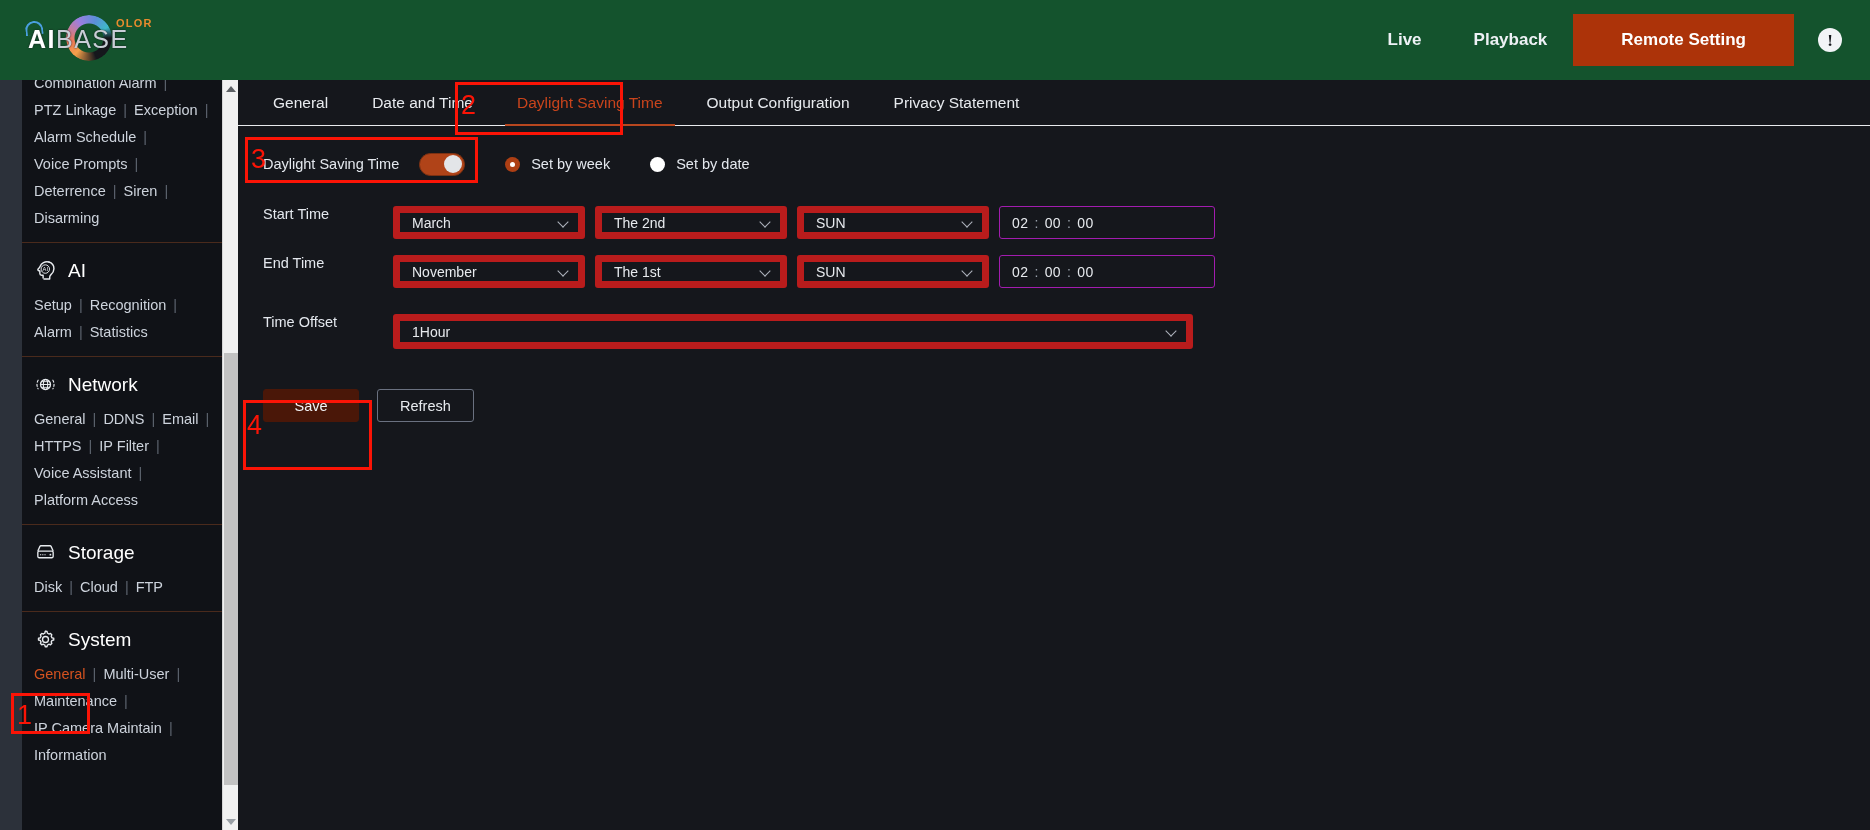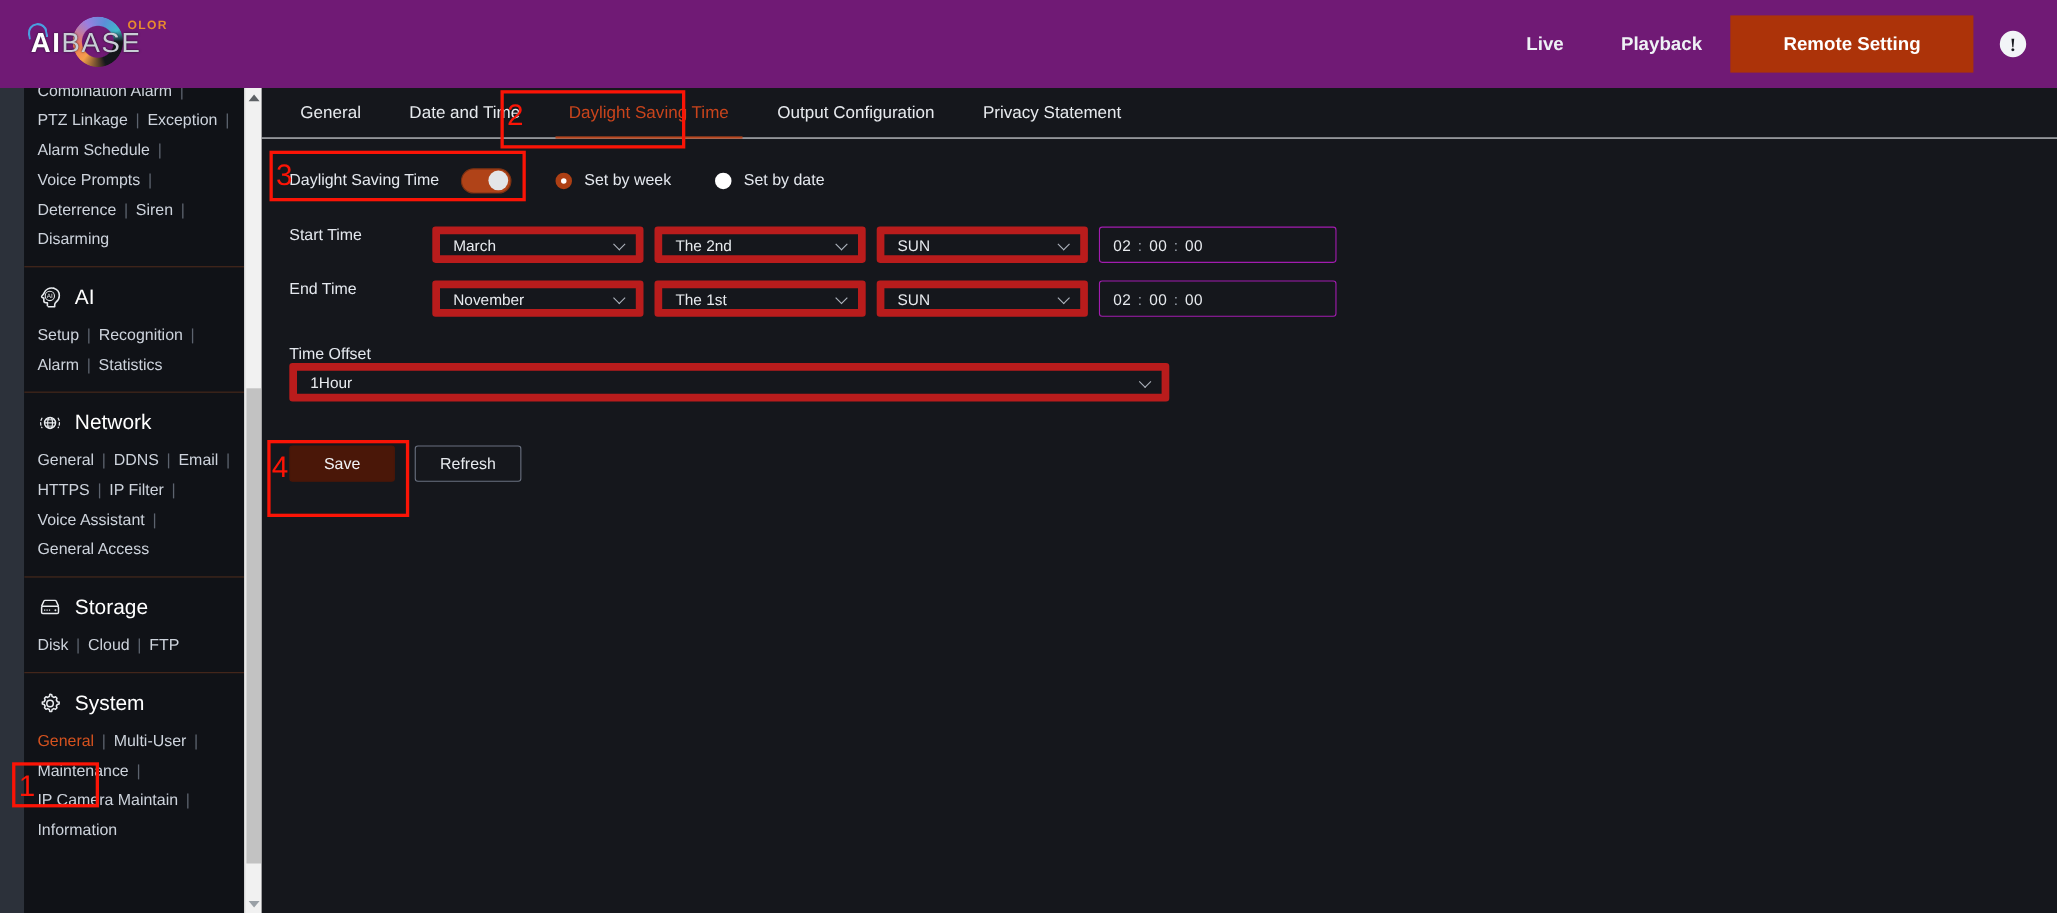--- a/index.html
+++ b/index.html
@@ -8,21 +8,21 @@
     background: #15171c;
     font-family: "Liberation Sans", sans-serif;
     overflow: hidden;
   }
 
   #app { position: relative; width: 1870px; height: 830px; background: #15171c; }
 
   
   .topbar {
     position: absolute; left: 0; top: 0; width: 1870px; height: 80px;
-    background: #701a75;
+    background: #14532d;
     display: flex; align-items: center;
   }
   .logo-wrap {
     position: absolute; left: 22px; top: 12px;
     width: 130px; height: 52px;
   }
   .logo-ring {
     position: absolute; left: 44px; top: 3px; width: 46px; height: 46px;
     border-radius: 50%;
     background: conic-gradient(from 220deg,
@@ -304,21 +304,21 @@
           </svg>
           <span>Network</span>
         </div>
         <div class="sb-links">
           <span class="sb-link">General</span><span class="sb-sep">|</span><span class="sb-link">DDNS</span><span class="sb-sep">|</span><span class="sb-link">Email</span><span class="sb-sep">|</span>
           <br>
           <span class="sb-link">HTTPS</span><span class="sb-sep">|</span><span class="sb-link">IP Filter</span><span class="sb-sep">|</span>
           <br>
           <span class="sb-link">Voice Assistant</span><span class="sb-sep">|</span>
           <br>
-          <span class="sb-link">General Access</span>
+          <span class="sb-link">Platform Access</span>
         </div>
       </div>
 
       <div class="sb-group">
         <div class="sb-head">
           <svg width="23" height="23" viewBox="0 0 24 24">
             <path d="M4 10.5 L6.2 5.6 A1.2 1.2 0 0 1 7.3 5 h9.4 a1.2 1.2 0 0 1 1.1 .6 L20 10.5" fill="none" stroke="#e8ebef" stroke-width="1.4" stroke-linejoin="round"></path>
             <rect x="4" y="10.5" width="16" height="7" rx="1.2" fill="none" stroke="#e8ebef" stroke-width="1.4"></rect>
             <line x1="6.3" y1="14.3" x2="12.5" y2="14.3" stroke="#e8ebef" stroke-width="1.2" stroke-dasharray="1.2 1.1"></line>
             <circle cx="17.1" cy="14.3" r="0.95" fill="#e8ebef"></circle>
@@ -429,21 +429,21 @@
         </div>
         <div class="timebox">
           <span>02</span>
           <span class="c">:</span>
           <span>00</span>
           <span class="c">:</span>
           <span>00</span>
         </div>
       </div>
 
-      <div class="row" style="margin-top:26px;flex-direction:column;">
+      <div class="row" style="margin-top:26px;">
         <div class="row-label">Time Offset</div>
         <div class="sel w-offset">
           <span>1Hour</span>
           <span class="chev"></span>
         </div>
       </div>
 
       <div class="btn-row">
         <div class="btn save">Save</div>
         <div class="btn refresh">Refresh</div>

